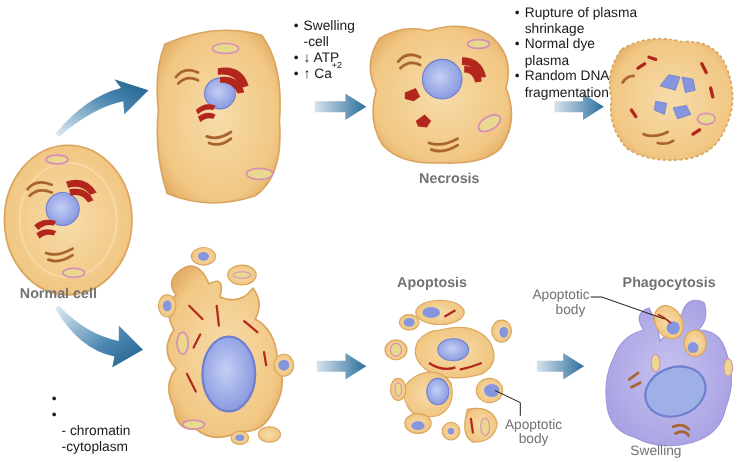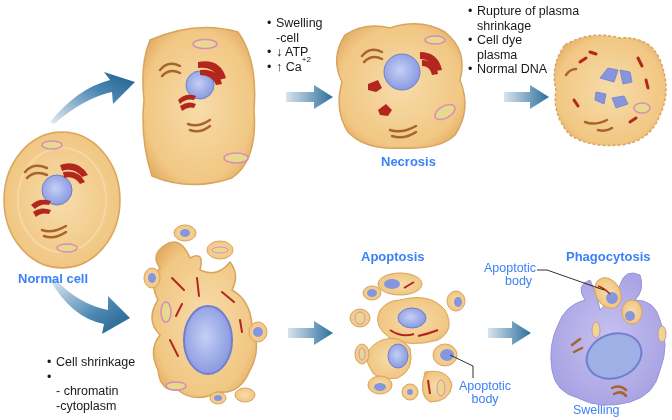--- a/index.html
+++ b/index.html
@@ -1,18 +1,18 @@
 <!DOCTYPE html>
 <html><head>
 <meta charset="utf-8">
 <style>
   html, body { margin:0; padding:0; background:#ffffff; }
   #stage { position:relative; width:672px; height:420px; overflow:hidden; background:#fff; font-family:"Liberation Sans", sans-serif; color:#1a1a1a; }
   svg.art { position:absolute; left:0; top:0; }
-  .lbl { position:absolute; font-size:12.5px; line-height:14px; white-space:nowrap; color:#3b82f6; }
+  .lbl { position:absolute; font-size:12.5px; line-height:14px; white-space:nowrap; color:#737373; }
   .bold { font-weight:bold; font-size:13px; }
   .list { position:absolute; font-size:12.5px; line-height:14.5px; }
   .list .row { display:flex; white-space:nowrap; }
   .list .bul { width:9px; flex:none; }
   sup { font-size:8px; vertical-align:6px; line-height:0; }
 </style>
 </head>
 <body>
 
 <div id="stage">
@@ -215,21 +215,21 @@
       <path d="M572 345 l8 -6"></path>
           <path d="M574 352 l8 -4"></path>
       <path d="M612 388 q8 -4 14 2"></path>
           <path d="M614 394 q8 -4 12 2"></path>
     </g>
   </g>
 
   <path d="M537 270 L547 270 L604 290" stroke="#1a1a1a" stroke-width="0.9" fill="none"></path>
 </svg>
 
-<div class="lbl bold" style="left:18px;top:272px;">Normal cell</div>
+<div class="lbl bold" style="left:18px;top:260px;">Normal cell</div>
 <div class="lbl bold" style="left:381px;top:155px;">Necrosis</div>
 <div class="lbl bold" style="left:361px;top:250px;">Apoptosis</div>
 <div class="lbl bold" style="left:566px;top:250px;">Phagocytosis</div>
 <div class="lbl" style="left:573px;top:403px;">Swelling</div>
 
 <div class="lbl" style="left:459px;top:380px;text-align:center;line-height:13px;">
   <div>Apoptotic</div>
   <div>body</div>
 </div>
 <div class="lbl" style="left:484px;top:262px;text-align:right;line-height:13px;">
@@ -261,36 +261,39 @@
   <div class="row">
         <span class="bul">•</span>
         <span>Rupture of plasma</span>
       </div>
   <div class="row">
         <span class="bul"></span>
         <span>shrinkage</span>
       </div>
   <div class="row">
         <span class="bul">•</span>
-        <span>Cell dye</span>
+        <span>Normal dye</span>
       </div>
   <div class="row">
         <span class="bul"></span>
         <span>plasma</span>
       </div>
   <div class="row">
         <span class="bul">•</span>
-        <span>Normal DNA</span>
+        <span>Random DNA</span>
+      </div>
+  <div class="row">
+        <span class="bul"></span>
+        <span>fragmentation</span>
       </div>
 </div>
 
 <div class="list" style="left:47px;top:355px;">
   <div class="row">
         <span class="bul">•</span>
-        <span>Cell shrinkage</span>
       </div>
   <div class="row">
         <span class="bul">•</span>
       </div>
   <div class="row">
         <span class="bul"></span>
         <span>- chromatin</span>
       </div>
   <div class="row">
         <span class="bul"></span>

